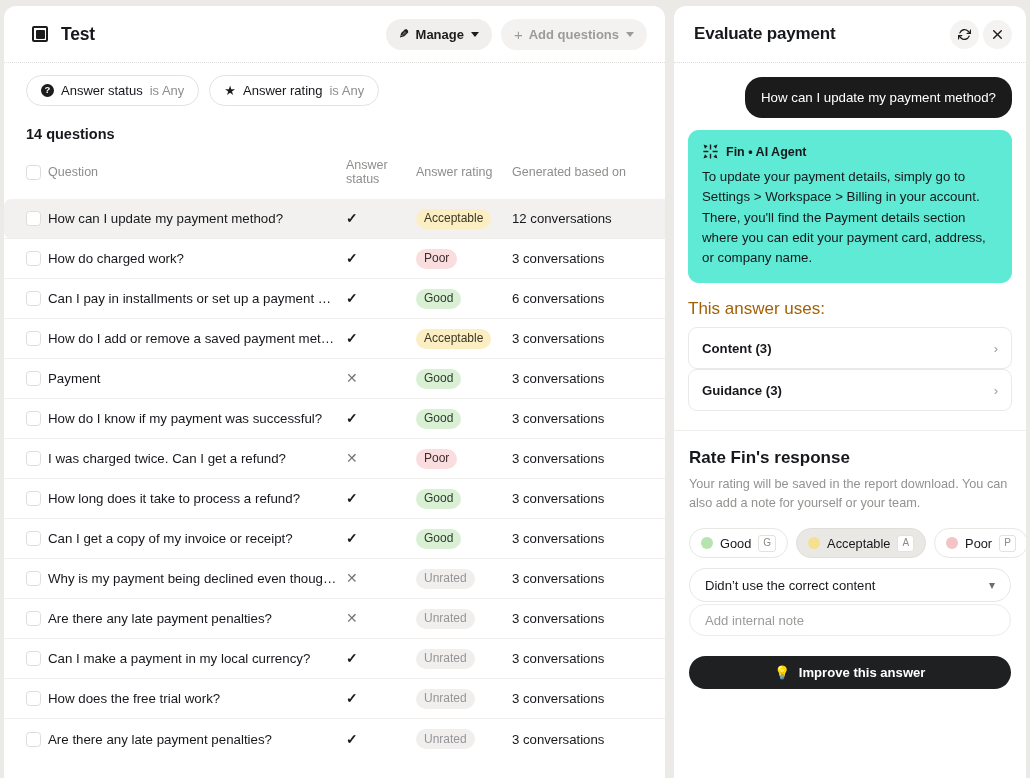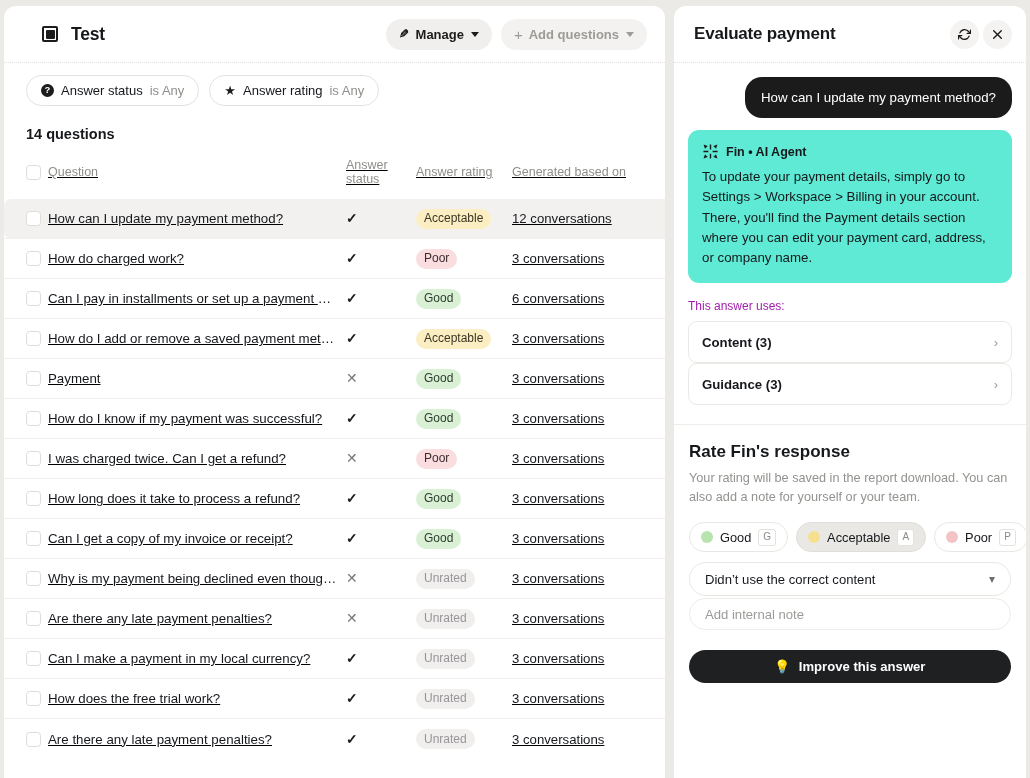--- a/index.html
+++ b/index.html
@@ -27,21 +27,21 @@
     display: flex;
     flex-direction: column;
     overflow: hidden;
     position: relative;
   }
   .lp-header {
     height: 57px;
     flex: 0 0 57px;
     display: flex;
     align-items: center;
-    padding: 0 18px 0 38px;
+    padding: 0 18px 0 28px;
     border-bottom: 1px dotted #e2e0dc;
     justify-content: center;
   }
   .title-group { display: flex; align-items: center; gap: 13px; flex: 1; }
   .doc-icon {
     width: 16px; height: 16px;
     border: 2.5px solid #1c1c1c;
     border-radius: 2px;
     position: relative;
     flex: 0 0 16px;
@@ -101,21 +101,21 @@
 
   
   .q-count {
     padding: 0 22px 0 22px;
     font-size: 14.5px; font-weight: bold; color: #16181c;
     height: 34px; display: flex; align-items: center;
   }
 
   
   .table-wrap { flex: 1; overflow: hidden; padding: 0 0 0 0; position: relative;}
-  table.qtable { width: 100%; border-collapse: collapse; table-layout: fixed; text-decoration: underline; }
+  table.qtable { width: 100%; border-collapse: collapse; table-layout: fixed; }
   table.qtable th {
     font-size: 12.5px; font-weight: normal; color: #8e8e8b;
     text-align: left; vertical-align: middle;
     padding: 7px 0 12px 0; line-height: 1.15;
   }
   table.qtable td {
     font-size: 13.3px; color: #16181c;
     padding: 0; height: 40px; vertical-align: middle;
     border-top: 1px solid #f0efed;
   }
@@ -188,21 +188,21 @@
     background: #5eead4; border-radius: 11px;
     padding: 13px 14px 15px 14px;
   }
   .ai-head { display: flex; align-items: center; gap: 7px; margin-bottom: 7px; }
   .fin-logo { width: 17px; height: 17px; flex: 0 0 17px; }
   .ai-name { font-size: 12.5px; font-weight: bold; color: #16181c; }
   .ai-text { font-size: 13.3px; line-height: 1.52; color: #16181c; }
 
   .uses-label {
     padding: 16px 2px 8px 14px;
-    font-size: 12px; color: #a21caf;
+    font-size: 17px; color: #a16207;
   }
   .src-list { padding: 0 14px; display: flex; flex-direction: column; }
   .src-row {
     height: 42px; border: 1px solid #ebe9e5; border-radius: 9px;
     background: #fff; display: flex; align-items: center;
     padding: 0 13px; cursor: pointer;
   }
   .src-label { flex: 1; font-size: 13.2px; font-weight: bold; color: #16181c; }
   .chev-r { color: #9b9b98; font-size: 13px; line-height: 1; }
 

